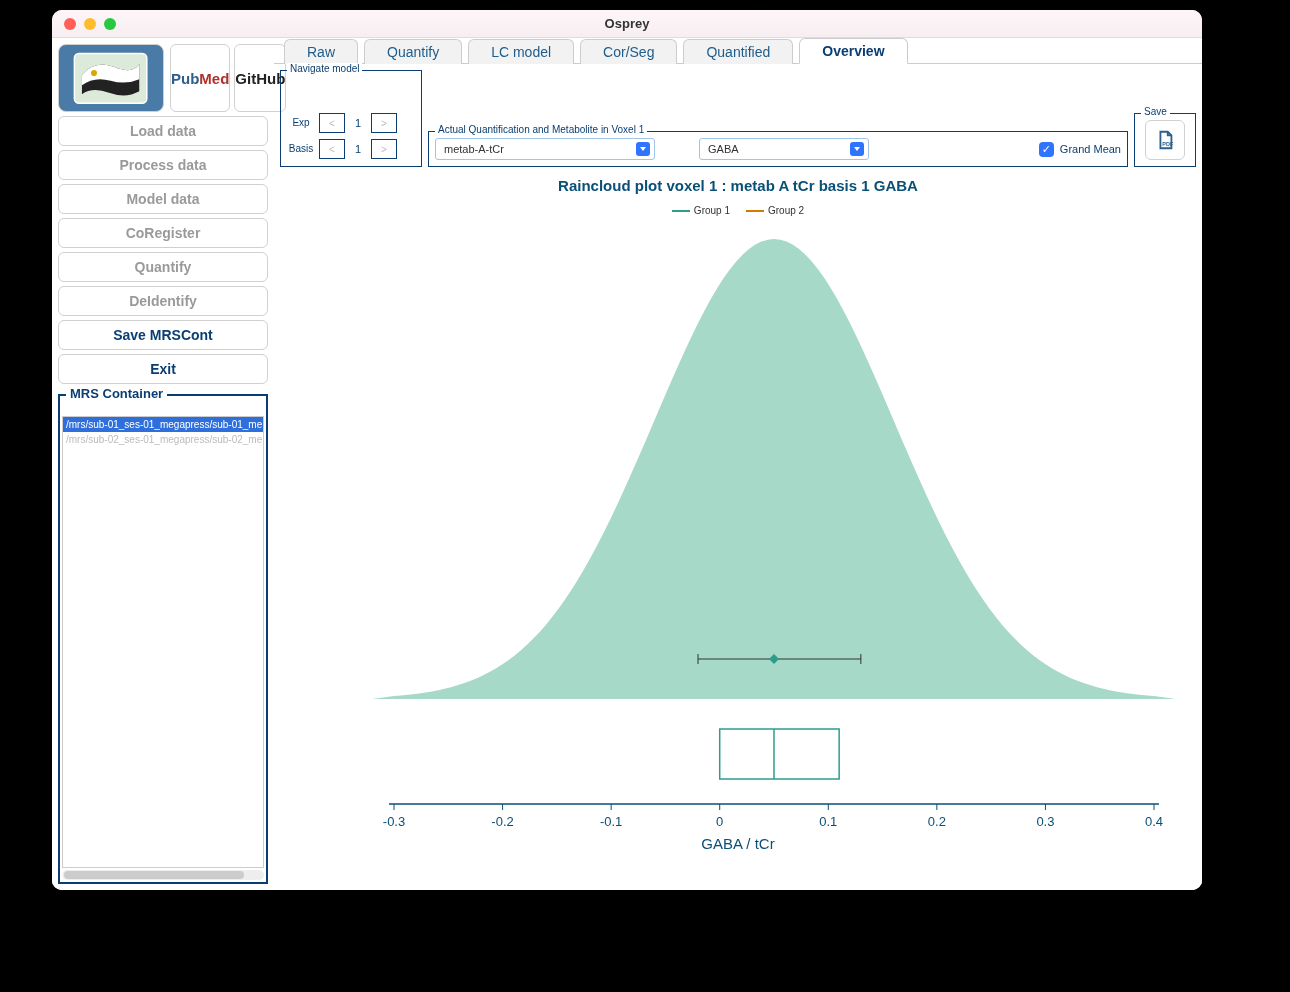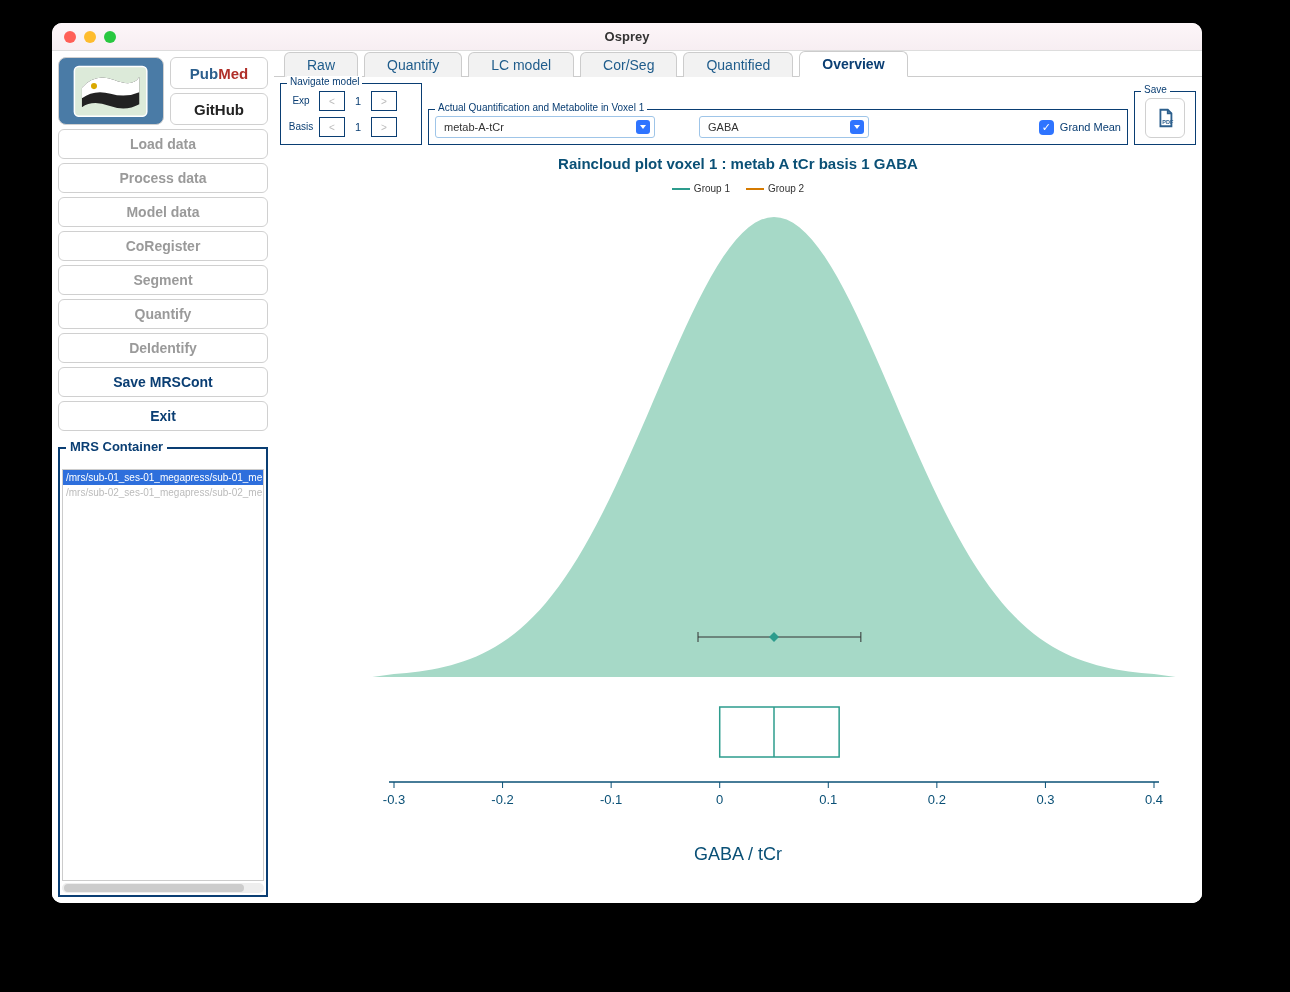--- a/index.html
+++ b/index.html
@@ -8,21 +8,21 @@
     padding: 0;
     background: #000;
     font-family: -apple-system, "Helvetica Neue", Arial, sans-serif;
     width: 1290px;
     height: 992px;
     overflow: hidden;
   }
   .window {
     position: absolute;
     left: 52px;
-    top: 23px;
+    top: 10px;
     width: 1150px;
     height: 880px;
     background: #fff;
     border-radius: 10px;
     box-shadow: 0 10px 40px rgba(0,0,0,0.5);
     overflow: hidden;
     display: flex;
     flex-direction: column;
   }
   .titlebar {
@@ -78,21 +78,21 @@
     background: #4a7ba6;
     position: relative;
     overflow: hidden;
     display:flex;
     align-items:center;
     justify-content:center;
   }
   .logo-box svg { width: 80%; height: 80%; }
   .link-col {
     display: flex;
-    flex-direction: column;
+    flex-direction: row;
     gap: 4px;
     width: 98px;
   }
   .link-btn {
     flex: 1;
     border: 1px solid #d0d0d0;
     border-radius: 6px;
     background: #fff;
     display: flex;
     align-items: center;
@@ -111,21 +111,21 @@
     display: flex;
     align-items: center;
     justify-content: center;
     font-size: 14px;
     font-weight: 700;
     color: #9a9a9a;
     cursor: pointer;
   }
   .sbtn.primary { color: #0a3e73; }
   .container-box {
-    margin-top: 12px;
+    margin-top: 6px;
     border: 2px solid #0a3e73;
     flex: 1;
     position: relative;
     padding: 20px 2px 2px 2px;
     display: flex;
     flex-direction: column;
   }
   .container-box .legend {
     position: absolute;
     top: -10px;
@@ -223,20 +223,21 @@
     padding: 0 3px;
     font-size: 10px;
     color: #0a3e73;
   }
   .nav-model {
     display: grid;
     grid-template-columns: 28px 26px 18px 26px;
     grid-template-rows: 22px 22px;
     gap: 4px 4px;
     align-items: center;
+    margin-top: 35px;
   }
   .nav-model .lab { font-size: 10px; color: #0a3e73; text-align: center; line-height: 1; }
   .nav-model .val { font-size: 11px; color: #0a3e73; text-align: center; }
   .nav-btn {
     border: 1px solid #0a3e73;
     width: 26px;
     height: 20px;
     display: flex;
     align-items: center;
     justify-content: center;
@@ -337,21 +338,21 @@
     position: absolute;
     left: 0; top: 60px;
     width: 920px;
     height: 680px;
   }
   .xlabel {
     position: absolute;
     bottom: 38px;
     left: 0; right: 0;
     text-align: center;
-    font-size: 18px;
+    font-size: 15px;
     color: #0a5076;
   }
   
   .tabs-bottom {
     display: flex;
     height: 22px;
     align-items: flex-start;
     padding-left: 20px;
     gap: 2px;
     border-top: 1px solid #ccc;
@@ -407,21 +408,20 @@
               <span class="pm2">Med</span>
           </div>
           <div class="link-btn" style="color:#222">GitHub</div>
         </div>
       </div>
 
       <div class="sbtn">Load data</div>
       <div class="sbtn">Process data</div>
       <div class="sbtn">Model data</div>
       <div class="sbtn">CoRegister</div>
-      <div class="sbtn">Segment</div>
       <div class="sbtn">Quantify</div>
       <div class="sbtn">DeIdentify</div>
       <div class="sbtn primary">Save MRSCont</div>
       <div class="sbtn primary">Exit</div>
 
       <div class="container-box">
         <div class="legend">MRS Container</div>
         <div class="mrs-list">
           <div class="mrs-item selected">/mrs/sub-01_ses-01_megapress/sub-01_me...</div>
           <div class="mrs-item">/mrs/sub-02_ses-01_megapress/sub-02_me...</div>

